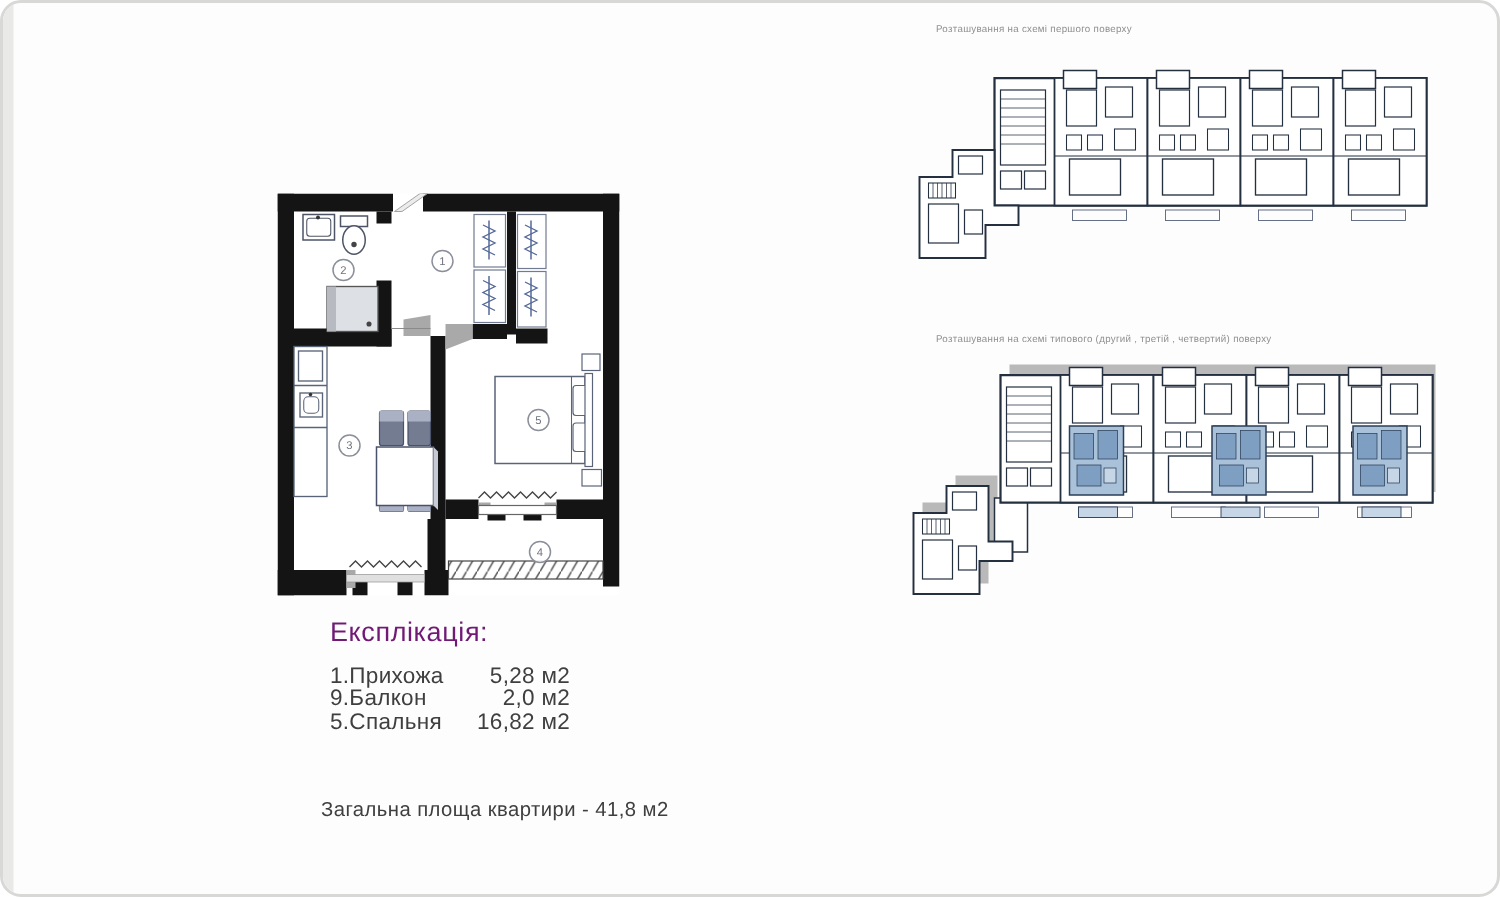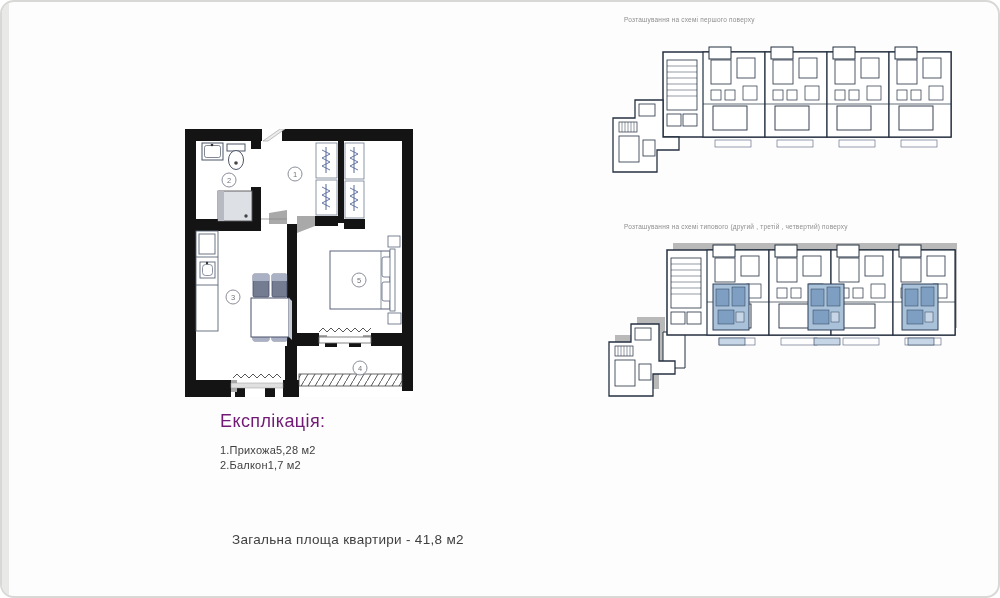--- a/index.html
+++ b/index.html
@@ -6,23 +6,23 @@
   .page{
     position:relative;width:1000px;height:598px;box-sizing:border-box;
     background:#fdfdfd;border:2px solid #d8d8d6;border-radius:14px;overflow:hidden;
     font-family:"Liberation Sans", sans-serif;color:#3c3c3c;
   }
   .page-edge{position:absolute;left:0;top:0;width:7px;height:598px;background:#e9e9e7;}
   .abs{position:absolute;}
   
   .expl-title{left:218px;top:409px;font-size:18px;letter-spacing:.4px;color:#701a75;}
   .expl-rows{left:218px;top:441px;width:160px;}
-  .expl-row{display:flex;justify-content:flex-start;font-size:11px;line-height:15.4px;letter-spacing:.2px;color:#3f3f3f;}
+  .expl-row{display:flex;justify-content:space-between;font-size:15px;line-height:15.4px;letter-spacing:.2px;color:#3f3f3f;}
   .expl-row .area{text-align:right;white-space:nowrap;}
-  .expl-total{left:230px;top:530px;font-size:13.5px;letter-spacing:.3px;color:#3f3f3f;}
+  .expl-total{left:212px;top:530px;font-size:13.5px;letter-spacing:.3px;color:#3f3f3f;}
   
   .scheme-label{font-size:6.5px;color:#8f8f8f;letter-spacing:.2px;}
   .lbl1{left:622px;top:14px;}
   .lbl2{left:622px;top:221px;}
   svg{display:block;}
 </style>
 </head>
 <body>
 
 <div class="page">
@@ -166,22 +166,26 @@
     </g>
   </svg>
 
   <div class="abs expl-title">Експлікація:</div>
   <div class="abs expl-rows">
     <div class="expl-row">
       <span>1.Прихожа</span>
       <span class="area">5,28 м2</span>
     </div>
     <div class="expl-row">
-      <span>2.Балкон</span>
-      <span class="area">1,7 м2</span>
+      <span>9.Балкон</span>
+      <span class="area">2,0 м2</span>
+    </div>
+    <div class="expl-row">
+      <span>5.Спальня</span>
+      <span class="area">16,82 м2</span>
     </div>
   </div>
   <div class="abs expl-total">Загальна площа квартири - 41,8 м2</div>
 
   <div class="abs scheme-label lbl1">Розташування на схемі першого поверху</div>
   <div class="abs scheme-label lbl2">Розташування на схемі типового (другий , третій , четвертий) поверху</div>
 
   <svg width="0" height="0" style="position:absolute">
     <defs>
       <g id="unit">

